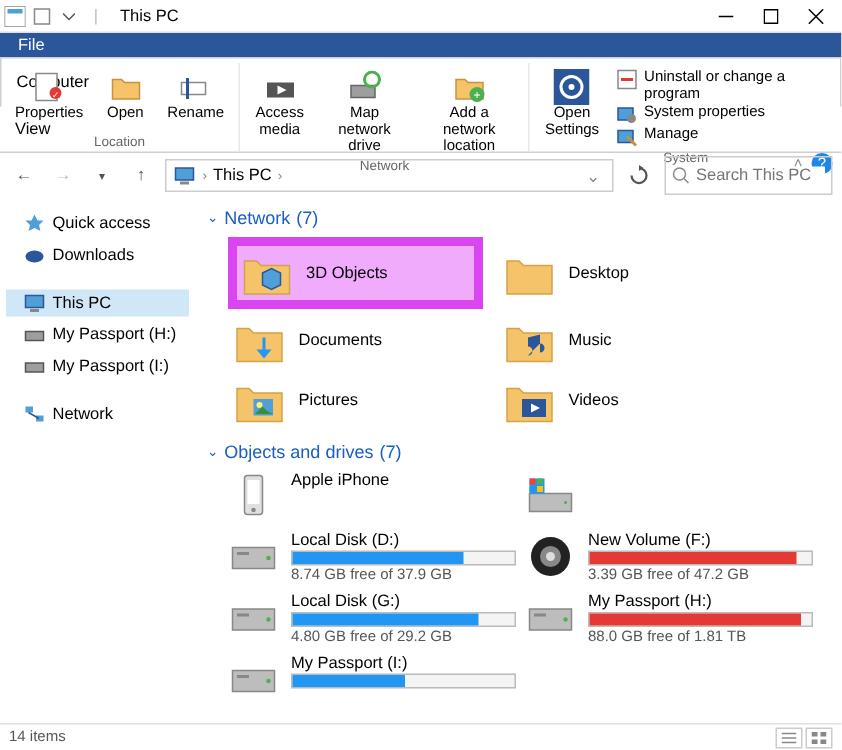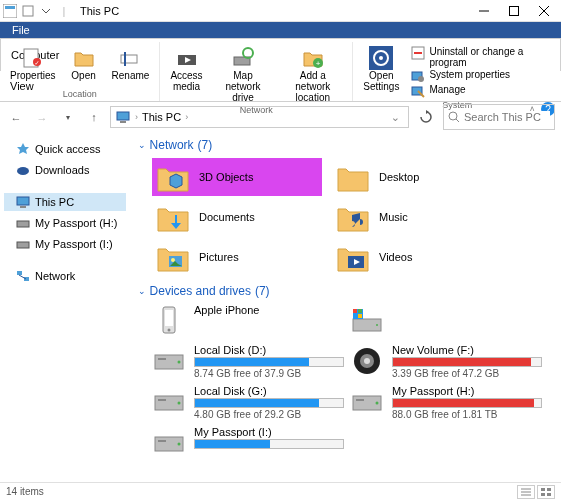--- a/index.html
+++ b/index.html
@@ -52,21 +52,21 @@
 .side-item .sic { width:14px; height:14px; display:flex; align-items:center; justify-content:center; }
 .side-gap { height:8px; }
 
 
 .main { flex:1; padding: 4px 8px; overflow:auto; }
 .group-header { display:flex; align-items:center; gap:4px; color:#1a5ec0; font-size:12px; margin: 2px 0 6px 0; cursor:pointer; }
 .group-header .chev { font-size:9px; }
 .group-header .count { color:#1a5ec0; }
 .folders-grid { display:grid; grid-template-columns: repeat(2, 170px); gap: 2px 10px; margin:0 0 8px 14px; }
 .folder-item { display:flex; align-items:center; gap:8px; padding:2px; border:1px solid transparent; cursor:pointer; }
-.folder-item.selected { border:1px solid #d946ef; background:#d946ef; }
+.folder-item.selected { border:6px solid #d946ef; background:#f0abfc; }
 .folder-icon { width:36px; height:32px; display:flex; align-items:center; justify-content:center; }
 .folder-name { font-size:11px; }
 
 .drives-grid { display:grid; grid-template-columns: repeat(2, 190px); gap: 6px 8px; margin:0 0 0 14px; }
 .drive-item { display:flex; gap:8px; cursor:pointer; align-items:flex-start; }
 .drive-icon { width:34px; height:34px; display:flex; align-items:center; justify-content:center; flex-shrink:0; }
 .drive-info { flex:1; display:flex; flex-direction:column; gap:1px; }
 .drive-name { font-size:11px; }
 .drive-bar { width:150px; height:10px; border:1px solid #bbb; background:#f4f4f4; position:relative; }
 .drive-bar-fill { position:absolute; left:0; top:0; bottom:0; }
@@ -403,21 +403,21 @@
               <rect x="12" y="15" width="16" height="12" fill="#2b579a"></rect>
               <polygon points="18,18 24,21 18,24" fill="#fff"></polygon>
             </svg>
           </span>
           <span class="folder-name">Videos</span>
         </div>
       </div>
 
     <div class="group-header">
       <span class="chev">⌄</span>
-      <span>Devices and drives</span>
+      <span>Objects and drives</span>
       <span class="count">(7)</span>
     </div>
     <div class="drives-grid" id="drives">
         <div class="drive-item">
           <span class="drive-icon">
             <svg width="28" height="32">
               <rect x="8" y="2" width="12" height="26" rx="2" fill="#e0e0e0" stroke="#888"></rect>
               <rect x="10" y="5" width="8" height="16" fill="#fff"></rect>
               <circle cx="14" cy="25" r="1.5" fill="#888"></circle>
             </svg>

